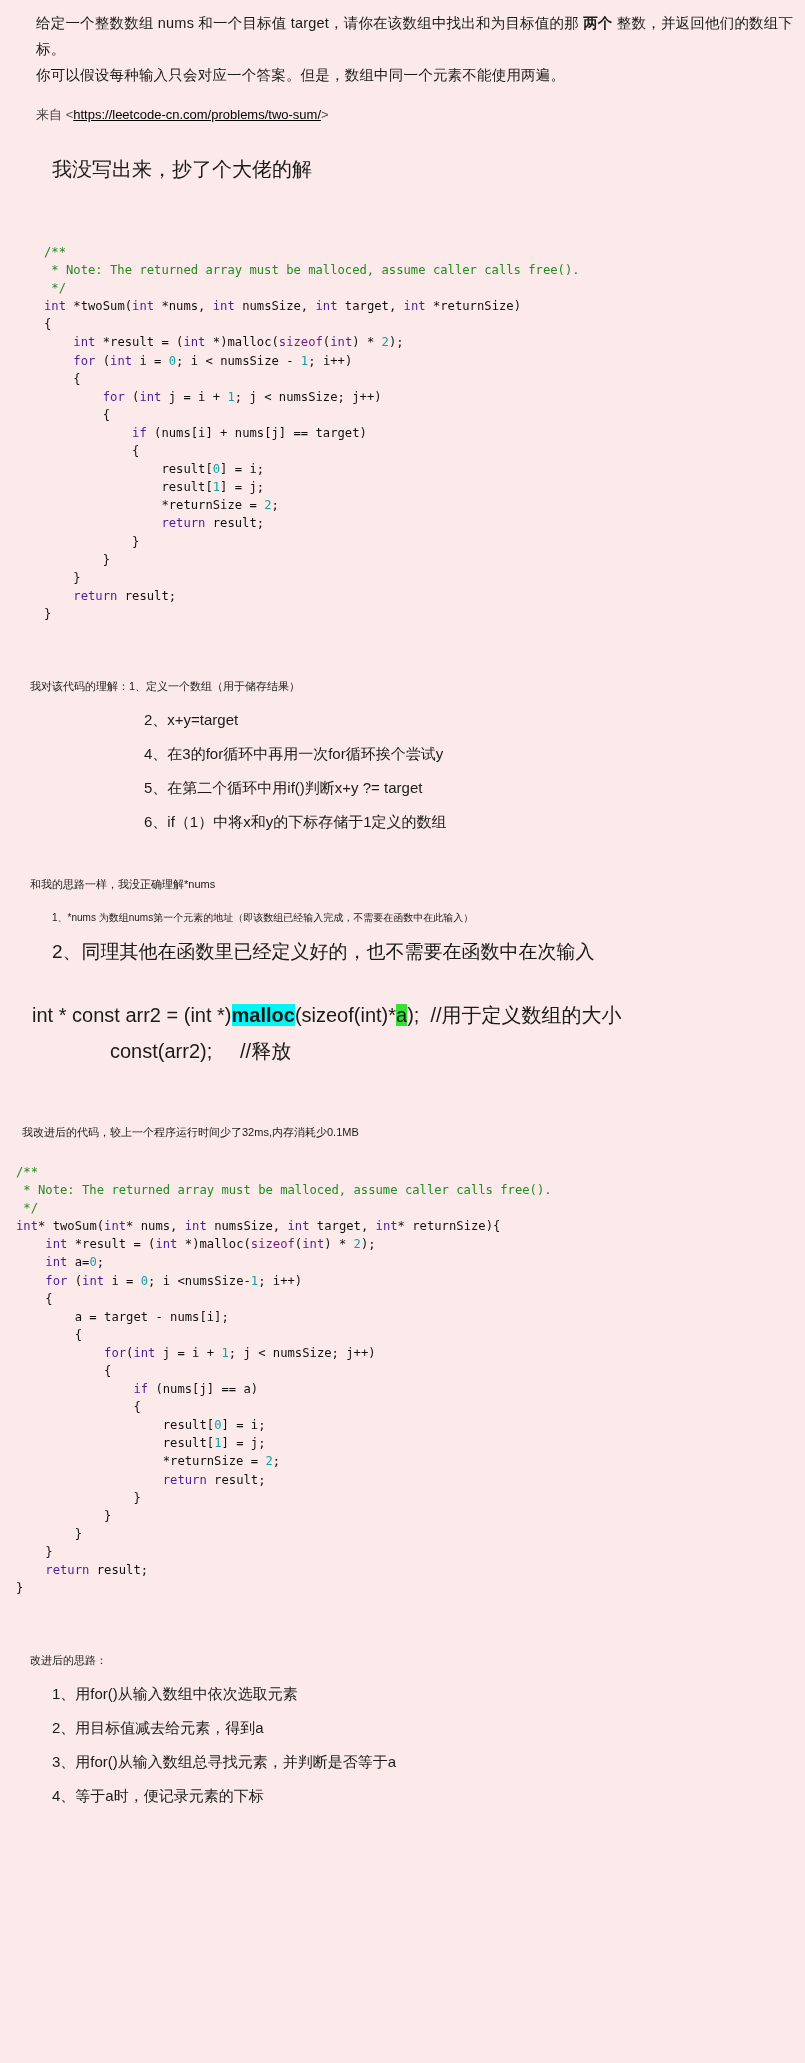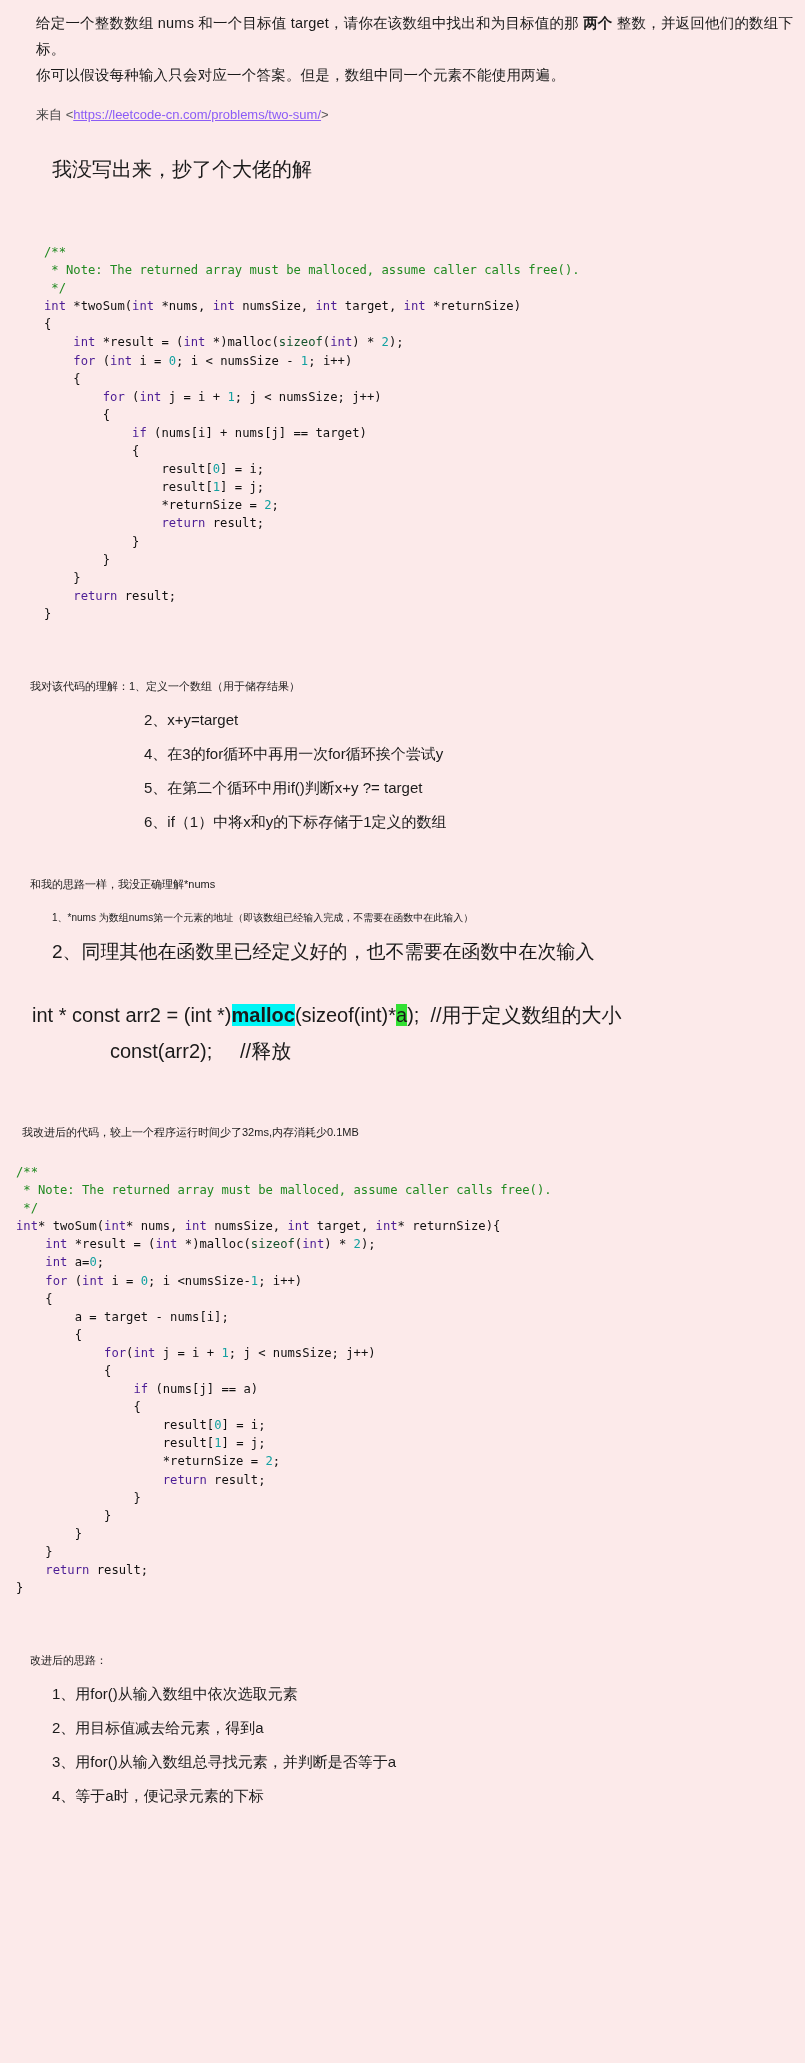--- a/index.html
+++ b/index.html
@@ -34,21 +34,21 @@
   .intro p { margin: 0; }
   .intro b { font-weight: bold; }
 
   .source {
     padding: 16px 22px 0 22px;
     font-size: 13px;
     line-height: 22px;
     color: #444;
   }
   .source .lnk {
-    color: #8b5cf6;
+    color: #000000;
   }
   .angle { color: #555; }
   .h-note {
     padding: 30px 0 0 38px;
     font-size: 20px;
   }
 
   
   pre.code {
     font-family: "DejaVu Sans Mono", "Liberation Mono", monospace;
@@ -58,21 +58,21 @@
     white-space: pre;
     color: #101010;
     background: transparent;
   }
   pre.code1 { padding: 60px 0 0 30px; }
   pre.code2 { padding: 0 0 0 2px; font-size: 12.2px; line-height: 18.1px; }
   .kw  { color: #4c1d95; }
   .cm  { color: #218a21; }
   .num { color: #12a0a0; }
   .fn  { color: #101010; }
-  .pp  { color: #14532d; }
+  .pp  { color: #701a75; }
 
   
   .sec { padding-left: 8px; }
   .lead {
     font-size: 11px;
     line-height: 34px;
     padding-left: 8px;
   }
   .ul-rows { margin: 0; padding: 0; list-style: none; }
   .ul-rows li {

